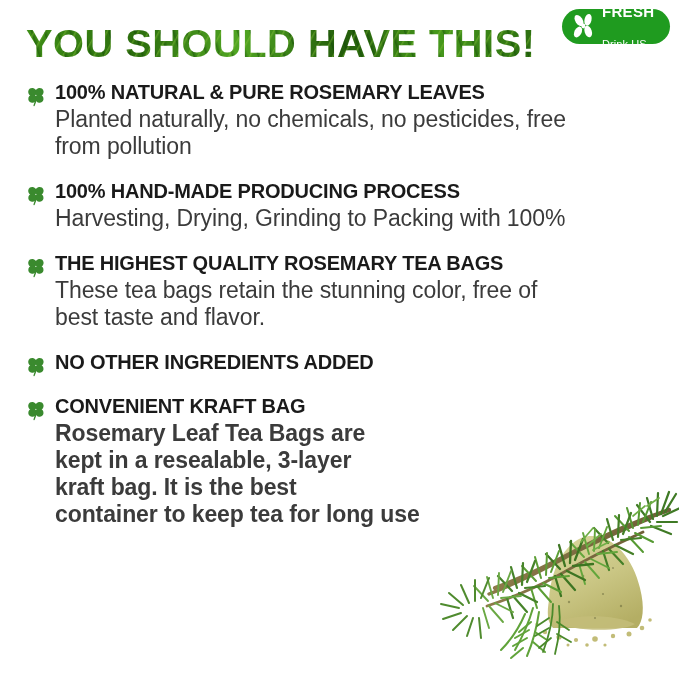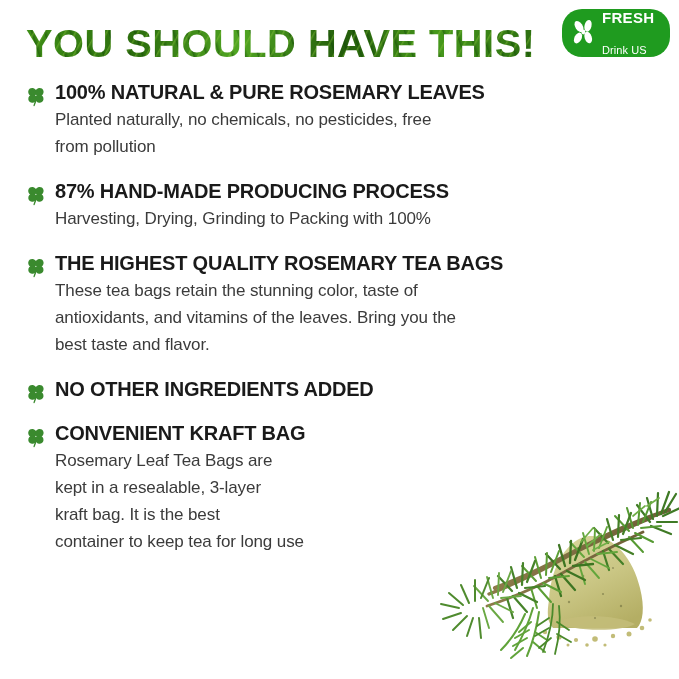--- a/index.html
+++ b/index.html
@@ -47,21 +47,21 @@
     color: transparent;
     -webkit-text-fill-color: transparent;
   }
 
   
   .brand-logo {
     position: absolute;
     right: 9px;
     top: 9px;
     width: 108px;
-    height: 48px;
+    height: 35px;
     background: #1f9b1f;
     border-radius: 20px;
     display: flex;
     align-items: center;
     padding-left: 5px;
     box-sizing: border-box;
   }
   .brand-leaf-icon {
     width: 34px;
     height: 34px;
@@ -114,35 +114,36 @@
     font-weight: bold;
     font-size: 20px;
     line-height: 25px;
     color: #1a1a1a;
     letter-spacing: -0.2px;
     white-space: nowrap;
   }
   .feature-body {
     font-family: "Liberation Sans", sans-serif;
     font-weight: normal;
-    font-size: 17px;
+    font-size: 23px;
     line-height: 27px;
     color: #3b3b3b;
     letter-spacing: -0.1px;
     margin-top: 1px;
   }
   .feature-body .line {
     display: block;
     white-space: nowrap;
   }
   .indented .line:first-child {
     padding-left: 6px;
   }
   .item-kraft .feature-body .line {
     white-space: nowrap;
+    font-weight: bold;
   }
 
   
   .product-photo {
     position: absolute;
     left: 437px;
     top: 472px;
     width: 242px;
     height: 196px;
     overflow: hidden;
@@ -203,42 +204,41 @@
       <svg viewBox="0 0 24 24" width="24" height="24" aria-hidden="true">
         <g fill="#3a8a2e">
           <ellipse cx="8.4" cy="8.2" rx="4.1" ry="4.4" transform="rotate(-35 8.4 8.2)"></ellipse>
           <ellipse cx="15.4" cy="8.2" rx="4.1" ry="4.4" transform="rotate(35 15.4 8.2)"></ellipse>
           <ellipse cx="8.4" cy="14.6" rx="4.0" ry="4.3" transform="rotate(35 8.4 14.6)"></ellipse>
           <ellipse cx="15.4" cy="14.6" rx="4.0" ry="4.3" transform="rotate(-35 15.4 14.6)"></ellipse>
         </g>
         <path d="M12 13.2 C12 16.5 11.2 19.2 10.1 21.6" stroke="#3a8a2e" stroke-width="1.3" fill="none" stroke-linecap="round"></path>
       </svg>
     </span>
-    <div class="feature-heading">87% HAND-MADE PRODUCING PROCESS</div>
+    <div class="feature-heading">100% HAND-MADE PRODUCING PROCESS</div>
     <div class="feature-body">
       <span class="line">Harvesting, Drying, Grinding to Packing with 100%</span>
     </div>
   </div>
 
   <div class="feature-item">
     <span class="clover-icon">
       <svg viewBox="0 0 24 24" width="24" height="24" aria-hidden="true">
         <g fill="#3a8a2e">
           <ellipse cx="8.4" cy="8.2" rx="4.1" ry="4.4" transform="rotate(-35 8.4 8.2)"></ellipse>
           <ellipse cx="15.4" cy="8.2" rx="4.1" ry="4.4" transform="rotate(35 15.4 8.2)"></ellipse>
           <ellipse cx="8.4" cy="14.6" rx="4.0" ry="4.3" transform="rotate(35 8.4 14.6)"></ellipse>
           <ellipse cx="15.4" cy="14.6" rx="4.0" ry="4.3" transform="rotate(-35 15.4 14.6)"></ellipse>
         </g>
         <path d="M12 13.2 C12 16.5 11.2 19.2 10.1 21.6" stroke="#3a8a2e" stroke-width="1.3" fill="none" stroke-linecap="round"></path>
       </svg>
     </span>
     <div class="feature-heading">THE HIGHEST QUALITY ROSEMARY TEA BAGS</div>
     <div class="feature-body">
-      <span class="line">These tea bags retain the stunning color, taste of</span>
-      <span class="line">antioxidants, and vitamins of the leaves. Bring you the</span>
+      <span class="line">These tea bags retain the stunning color, free of</span>
       <span class="line">best taste and flavor.</span>
     </div>
   </div>
 
   <div class="feature-item">
     <span class="clover-icon">
       <svg viewBox="0 0 24 24" width="24" height="24" aria-hidden="true">
         <g fill="#3a8a2e">
           <ellipse cx="8.4" cy="8.2" rx="4.1" ry="4.4" transform="rotate(-35 8.4 8.2)"></ellipse>
           <ellipse cx="15.4" cy="8.2" rx="4.1" ry="4.4" transform="rotate(35 15.4 8.2)"></ellipse>

